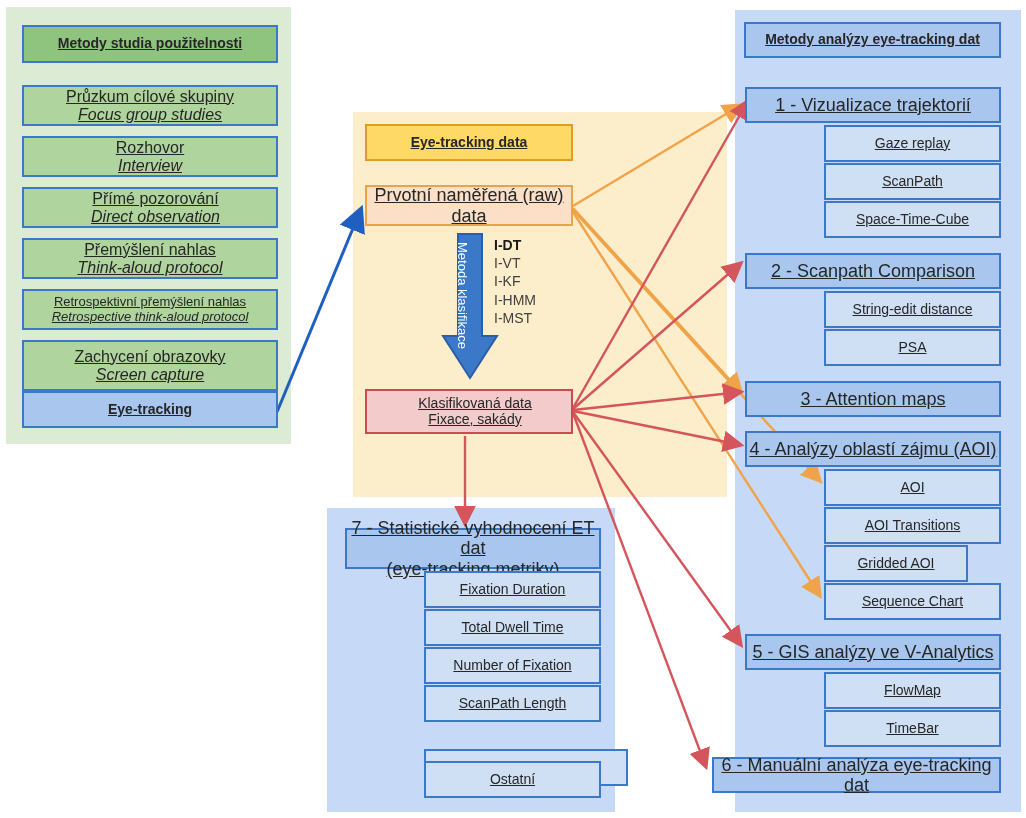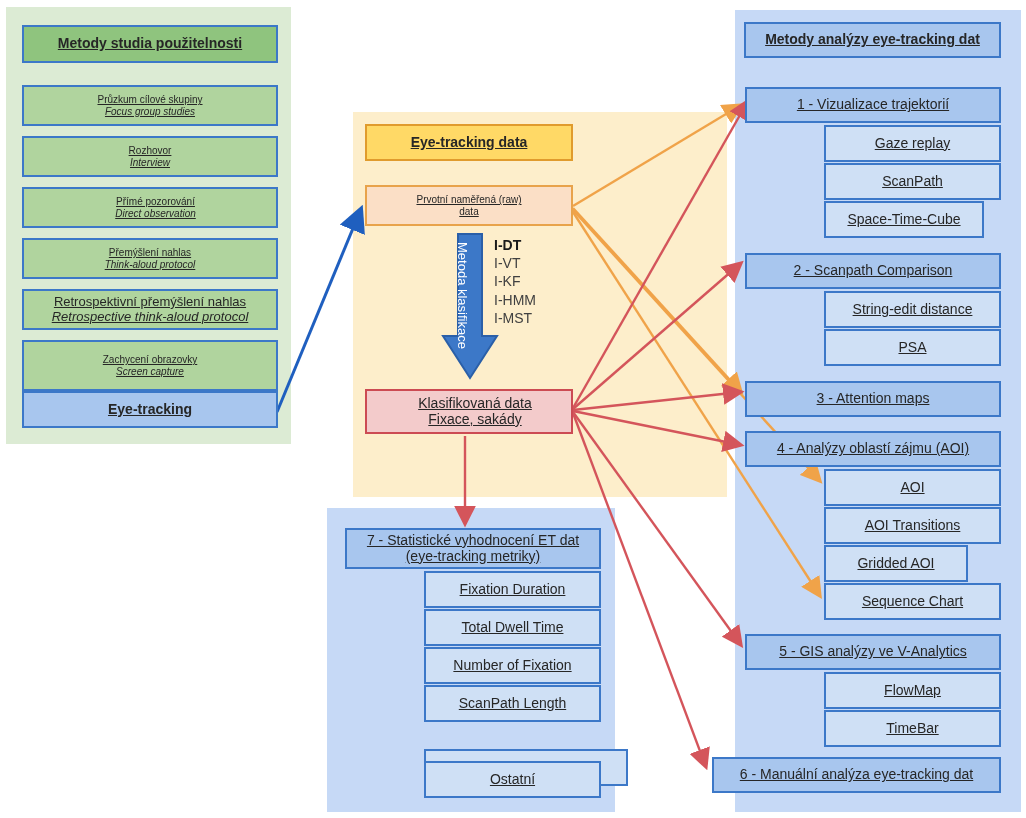--- a/index.html
+++ b/index.html
@@ -12,30 +12,30 @@
   .panel-green{background:#DCEBD4;}
   .panel-yellow{background:#FDEECB;}
   .panel-blue{background:#C6D9F6;}
 
   .bx{position:absolute;box-sizing:border-box;border:2px solid #3C78C8;
       display:flex;align-items:center;justify-content:center;text-align:center;
       color:#262626;line-height:1.12;text-decoration:underline;}
 
   
   .green-head{background:#8FC47E;font-weight:bold;font-size:14px;}
-  .green-item{background:#B0D49E;font-size:10px;}
+  .green-item{background:#B0D49E;font-size:16px;}
   .blue-strong{background:#A8C6EE;font-weight:bold;font-size:14px;}
 
   
   .yellow-head{background:#FFD966;border-color:#E09B2D;font-weight:bold;font-size:14px;}
-  .peach{background:#FBDFC6;border-color:#E8A34B;font-size:10px;}
+  .peach{background:#FBDFC6;border-color:#E8A34B;font-size:18px;}
   .pink{background:#F3CBCB;border-color:#CC4B53;font-size:14px;padding-left:12px;}
 
   
-  .cat{background:#A8C6EE;font-size:14px;}
+  .cat{background:#A8C6EE;font-size:18px;}
   .sub{background:#CFE0F5;font-size:14px;text-align:right;}
 
   .it{font-style:italic;}
   .two-line span{display:block;}
 
   
   .rot-label{position:absolute;color:#ffffff;font-size:13px;font-weight:normal;
              transform:rotate(90deg);transform-origin:left top;white-space:nowrap;}
 
   .method-list{position:absolute;font-size:14px;color:#404040;line-height:1.30;}
@@ -173,21 +173,21 @@
 
   <div class="bx cat" style="left:745px;top:87px;width:256px;height:36px;">
     <span>1 - Vizualizace trajektorií</span>
   </div>
   <div class="bx sub" style="left:824px;top:125px;width:177px;height:37px;">
     <span>Gaze replay</span>
   </div>
   <div class="bx sub" style="left:824px;top:163px;width:177px;height:37px;">
     <span>ScanPath</span>
   </div>
-  <div class="bx sub" style="left:824px;top:201px;width:160px;height:37px;">
+  <div class="bx sub" style="left:824px;top:201px;width:177px;height:37px;">
     <span>Space-Time-Cube</span>
   </div>
 
   <div class="bx cat" style="left:745px;top:253px;width:256px;height:36px;">
     <span>2 - Scanpath Comparison</span>
   </div>
   <div class="bx sub" style="left:824px;top:291px;width:177px;height:37px;">
     <span>String-edit distance</span>
   </div>
   <div class="bx sub" style="left:824px;top:329px;width:177px;height:37px;">

